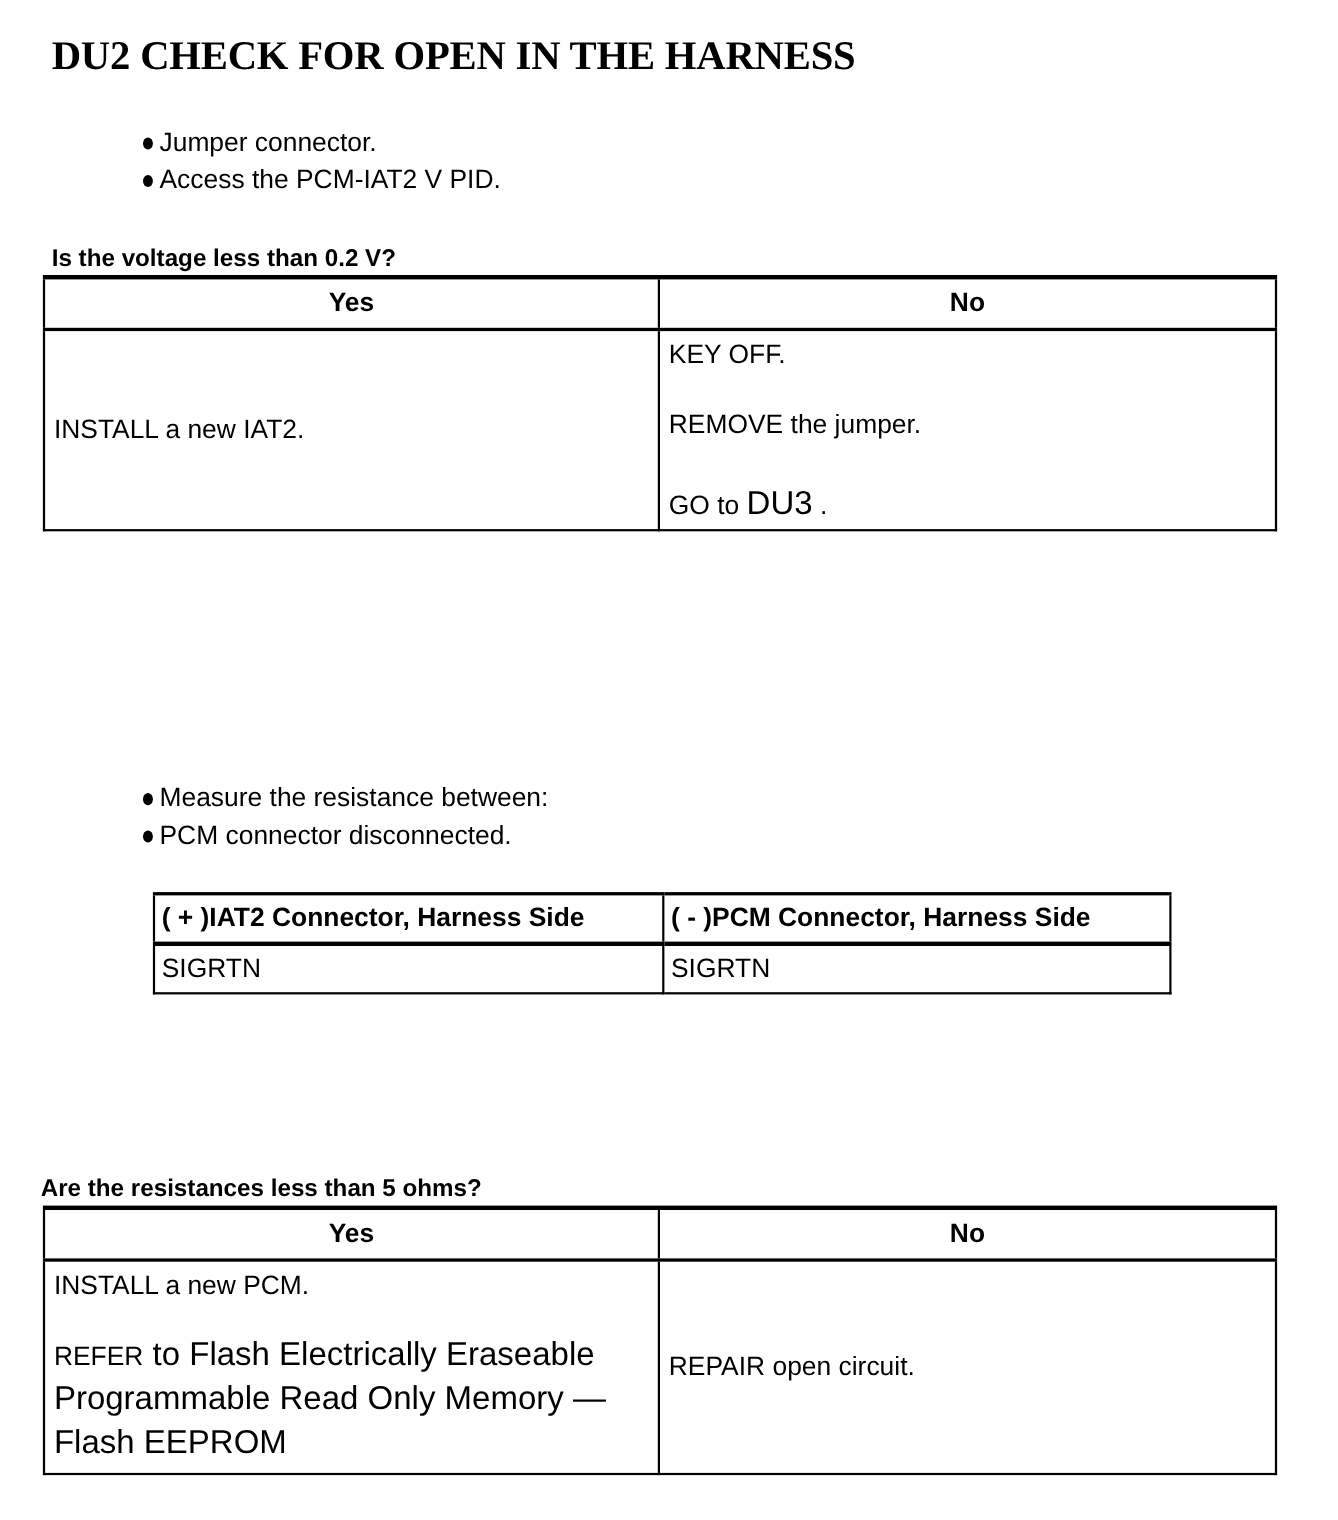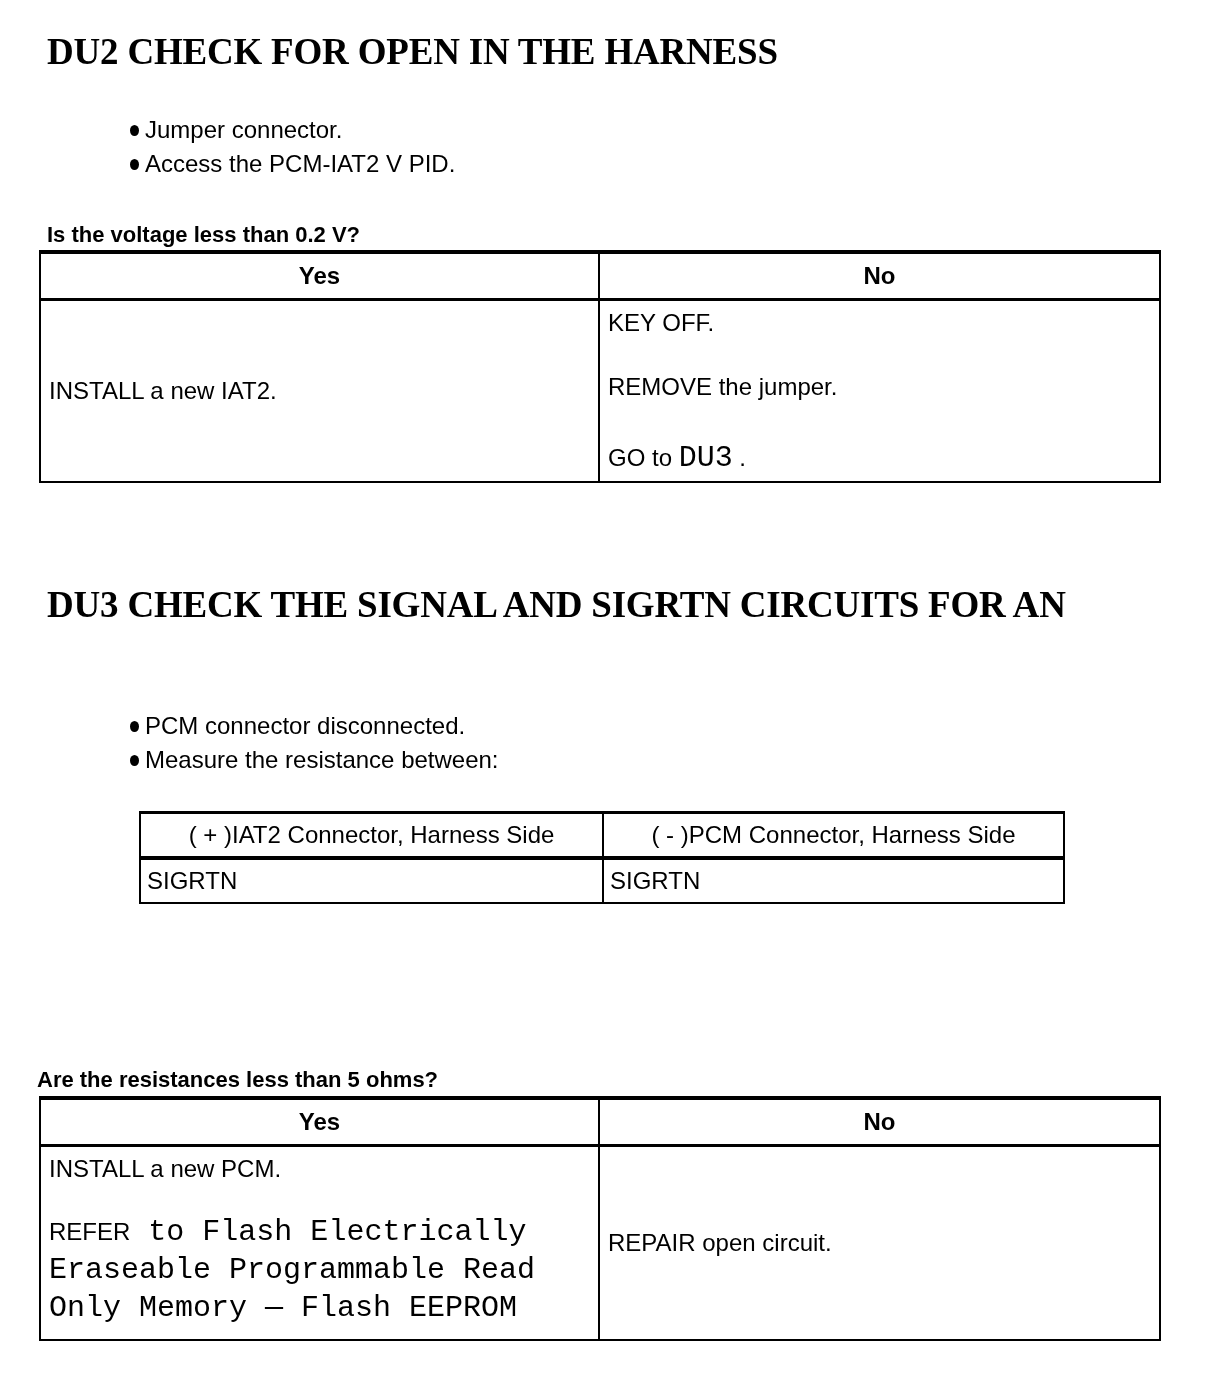--- a/index.html
+++ b/index.html
@@ -67,41 +67,40 @@
     table.yn th {
       font-weight: bold;
       text-align: center;
       height: 44px;
       border-top-width: 4px;
       border-bottom-width: 3px;
     }
     table.yn td {
       text-align: left;
     }
-    .serif { font-family: Liberation Mono, monospace; font-size: 30px; }
+    .serif { font-family: Liberation Sans, sans-serif; font-size: 30px; }
     .cell-line { display: block; }
 
     table.conn {
       border-collapse: collapse;
       table-layout: fixed;
       font-family: "Liberation Sans", "DejaVu Sans", sans-serif;
       font-size: 24px;
     }
     table.conn th, table.conn td {
       border: 2px solid #000;
       padding: 0 6px;
       text-align: left;
       height: 42px;
       vertical-align: middle;
     }
     table.conn th {
-      font-weight: normal;
+      font-weight: bold;
       border-top-width: 3px;
       white-space: nowrap;
-      text-align: center;
     }
     table.conn tr.sep td { border-top-width: 4px; }
   </style>
 </head>
 <body>
 
 <h1 class="heading abs" style="left:47px; top:29px;">DU2 CHECK FOR OPEN IN THE HARNESS</h1>
 
 <ul class="bullets abs" style="left:128px; top:113px;">
   <li>
@@ -135,31 +134,30 @@
       <td style="vertical-align:top; padding-top:8px;">
         <span class="cell-line" style="height:64px;">KEY OFF.</span>
         <span class="cell-line" style="height:68px;">REMOVE the jumper.</span>
         <span class="cell-line"><span>GO to </span><span class="serif">DU3</span><span> .</span></span>
       </td>
     </tr>
   </tbody>
 </table>
 
 <h1 class="heading abs" style="left:47px; top:582px;">
-  <span class="cell-line">DU3 CHECK THE SIGNAL AND SIGRTN CIRCUITS FOR AN</span>
 </h1>
 
 <ul class="bullets abs" style="left:128px; top:709px;">
   <li>
     <span class="bullet-dot"></span>
+    <span>Measure the resistance between:</span>
+  </li>
+  <li>
+    <span class="bullet-dot"></span>
     <span>PCM connector disconnected.</span>
-  </li>
-  <li>
-    <span class="bullet-dot"></span>
-    <span>Measure the resistance between:</span>
   </li>
 </ul>
 
 <table class="conn abs" style="left:139px; top:811px; width:924px;">
   <colgroup>
       <col style="width:463px">
       <col style="width:461px">
     </colgroup>
   <thead>
     <tr>

